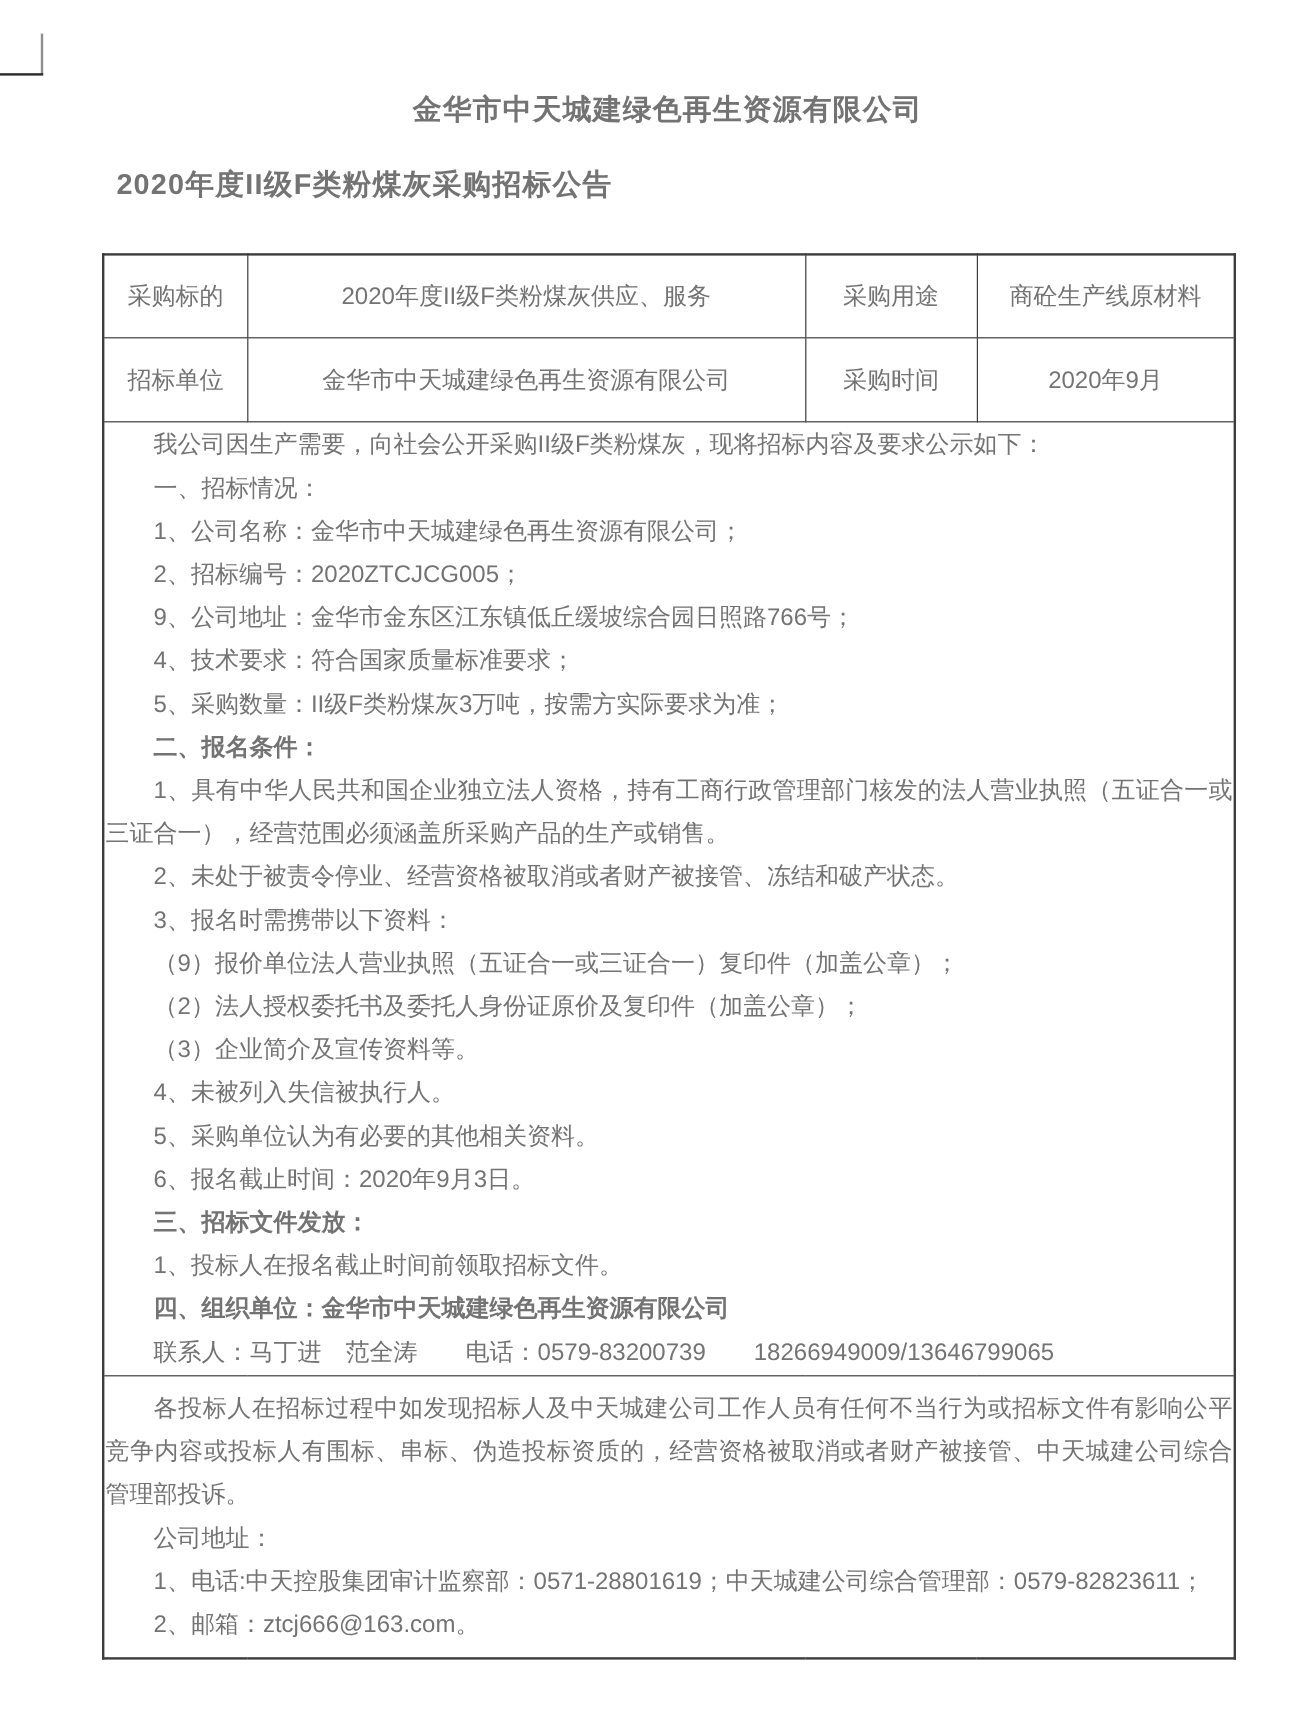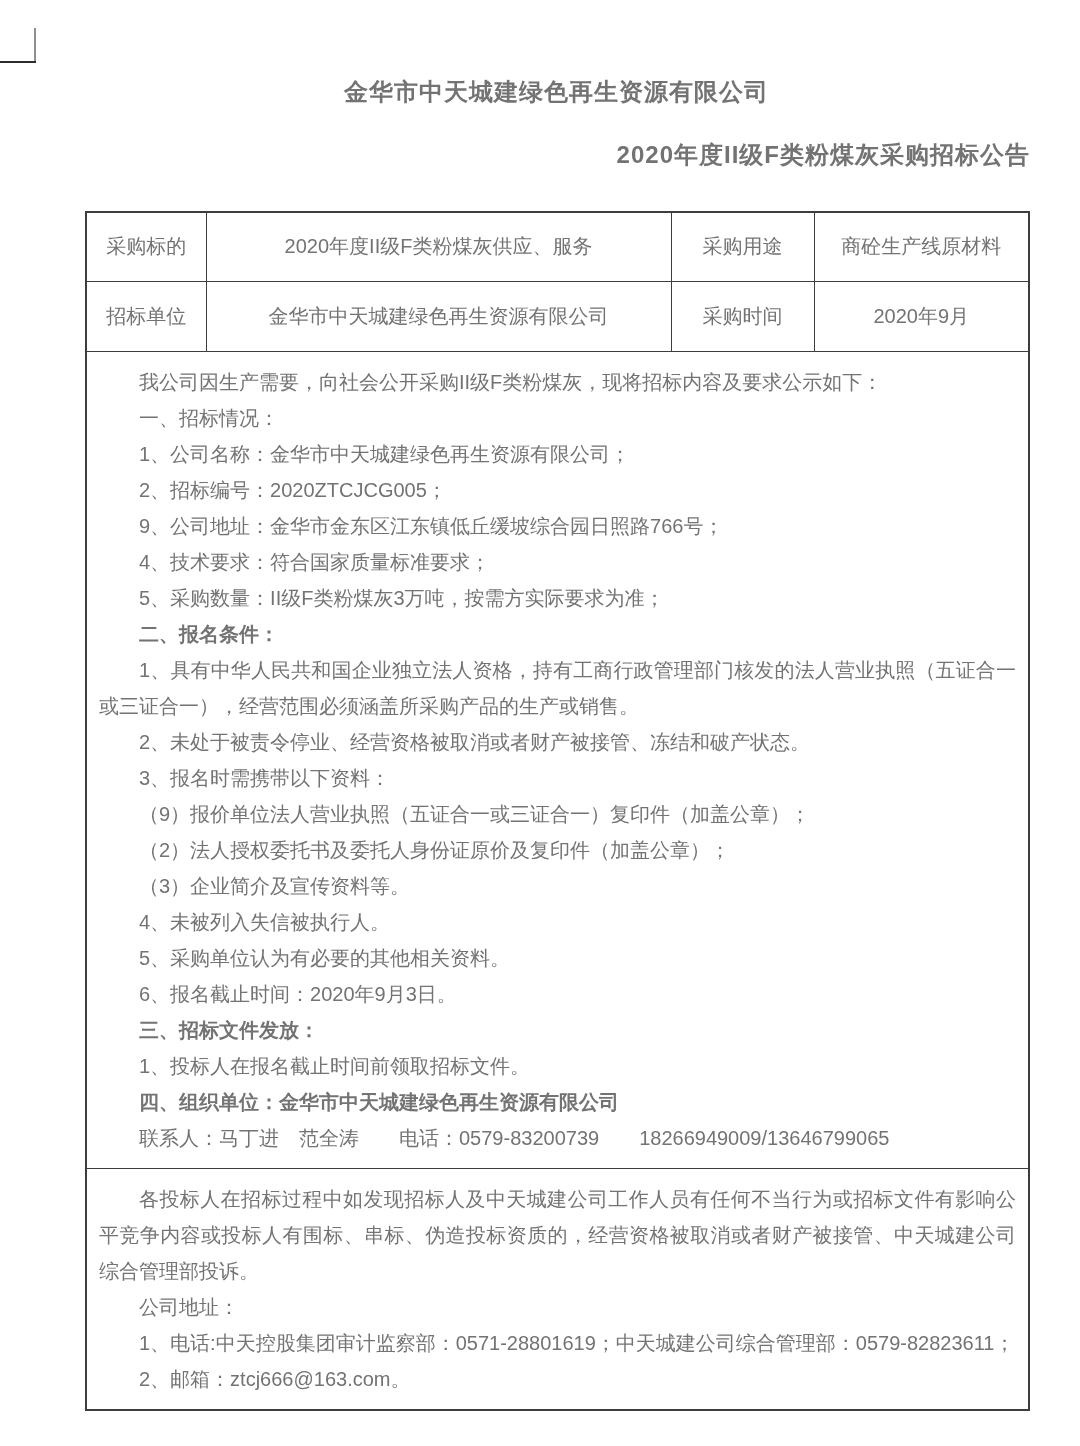--- a/index.html
+++ b/index.html
@@ -41,42 +41,42 @@
     margin: 0;
     text-align: center;
     font-size: 24px;
     line-height: 32px;
     font-weight: bold;
     letter-spacing: 1px;
   }
   .doc-subtitle {
     position: absolute;
     top: 139px;
-    left: 87px;
+    left: 97px;
     width: 943px;
     margin: 0;
-    text-align: right;
+    text-align: left;
     font-size: 24px;
     line-height: 32px;
     font-weight: bold;
     letter-spacing: 1px;
   }
   table.info-table {
     position: absolute;
     top: 211px;
     left: 85px;
     width: 943px;
     border-collapse: collapse;
     table-layout: fixed;
     border: 2px solid #3d3d3d;
     font-size: 20px;
   }
   table.info-table td {
     border: 1.5px solid #3d3d3d;
-    padding: 12px;
+    padding: 1px;
     vertical-align: middle;
   }
   col.c1 { width: 120px; }
   col.c2 { width: 465px; }
   col.c3 { width: 143px; }
   col.c4 { width: 215px; }
   tr.r1 { height: 69px; }
   tr.r2 { height: 70px; }
   tr.r3 { height: 68px; }
   tr.r4 { height: 759px; }

